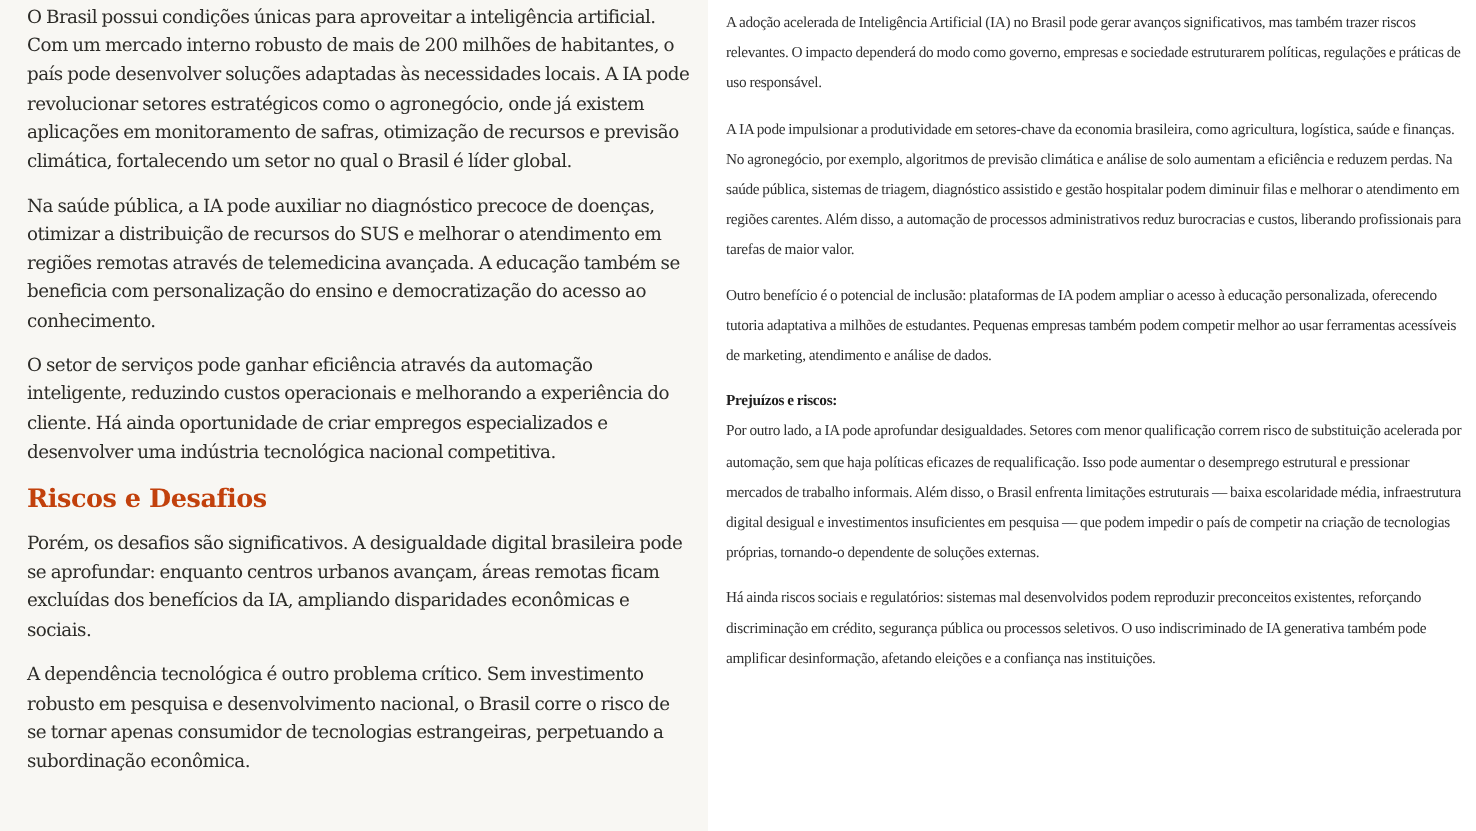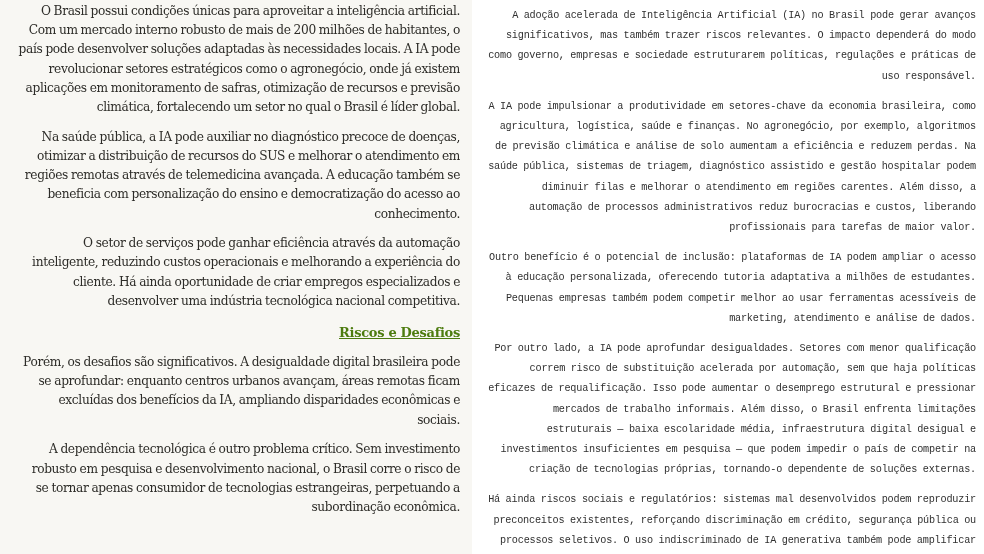--- a/index.html
+++ b/index.html
@@ -1,29 +1,29 @@
 <!DOCTYPE html>
 <html><head>
 <meta charset="utf-8">
 <style>
   * { box-sizing: border-box; margin: 0; padding: 0; }
   html, body { width: 984px; height: 554px; overflow: hidden; background: #ffffff; }
-  .wrap { display: flex; width: 984px; height: 554px; text-align: right; }
+  .wrap { display: flex; width: 984px; height: 554px; }
   .left {
     width: 472px; height: 554px; background: #f8f7f3;
     padding: 2px 12px 0 18px; overflow: hidden;
     font-family: "DejaVu Serif", "Liberation Serif", serif;
     color: #2d2c28;
   }
   .left p { font-size: 12.2px; line-height: 19.2px; margin-bottom: 10.5px; letter-spacing: -0.35px; word-spacing: -0.5px; }
-  .left h2 { font-size: 13px; font-weight: bold; line-height: 20px; margin: 12px 0 10px 0; color: #4d7c0f; letter-spacing: -0.3px; text-decoration: underline; }
+  .left h2 { font-size: 17px; font-weight: bold; line-height: 20px; margin: 12px 0 10px 0; color: #c2410c; letter-spacing: -0.3px; }
   .right {
     width: 512px; height: 554px; background: #ffffff;
     padding: 6px 8px 0 12px; overflow: hidden;
-    font-family: Liberation Mono, monospace;
+    font-family: Liberation Serif, serif;
     color: #303030;
   }
   .right p { font-size: 10.2px; line-height: 20.2px; margin-bottom: 10px; letter-spacing: -0.2px; word-spacing: -0.3px; }
   .right .hd { font-weight: bold; display: block; color: #1f1f1f; }
 </style>
 </head>
 <body>
 
 <div class="wrap">
   <div class="left">
@@ -36,18 +36,19 @@
 
   </div>
 
   <div class="right">
     <p>A adoção acelerada de Inteligência Artificial (IA) no Brasil pode gerar avanços significativos, mas também trazer riscos relevantes. O impacto dependerá do modo como governo, empresas e sociedade estruturarem políticas, regulações e práticas de uso responsável.</p>
     <p>
       <span>A IA pode impulsionar a produtividade em setores-chave da economia brasileira, como agricultura, logística, saúde e finanças. No agronegócio, por exemplo, algoritmos de previsão climática e análise de solo aumentam a eficiência e reduzem perdas. Na saúde pública, sistemas de triagem, diagnóstico assistido e gestão hospitalar podem diminuir filas e melhorar o atendimento em regiões carentes. Além disso, a automação de processos administrativos reduz burocracias e custos, liberando profissionais para tarefas de maior valor.</span>
     </p>
     <p>Outro benefício é o potencial de inclusão: plataformas de IA podem ampliar o acesso à educação personalizada, oferecendo tutoria adaptativa a milhões de estudantes. Pequenas empresas também podem competir melhor ao usar ferramentas acessíveis de marketing, atendimento e análise de dados.</p>
     <p>
+      <span class="hd">Prejuízos e riscos:</span>
       <span>Por outro lado, a IA pode aprofundar desigualdades. Setores com menor qualificação correm risco de substituição acelerada por automação, sem que haja políticas eficazes de requalificação. Isso pode aumentar o desemprego estrutural e pressionar mercados de trabalho informais. Além disso, o Brasil enfrenta limitações estruturais — baixa escolaridade média, infraestrutura digital desigual e investimentos insuficientes em pesquisa — que podem impedir o país de competir na criação de tecnologias próprias, tornando-o dependente de soluções externas.</span>
     </p>
     <p>Há ainda riscos sociais e regulatórios: sistemas mal desenvolvidos podem reproduzir preconceitos existentes, reforçando discriminação em crédito, segurança pública ou processos seletivos. O uso indiscriminado de IA generativa também pode amplificar desinformação, afetando eleições e a confiança nas instituições.</p>
 
   </div>
 </div>
 
 </body></html>

